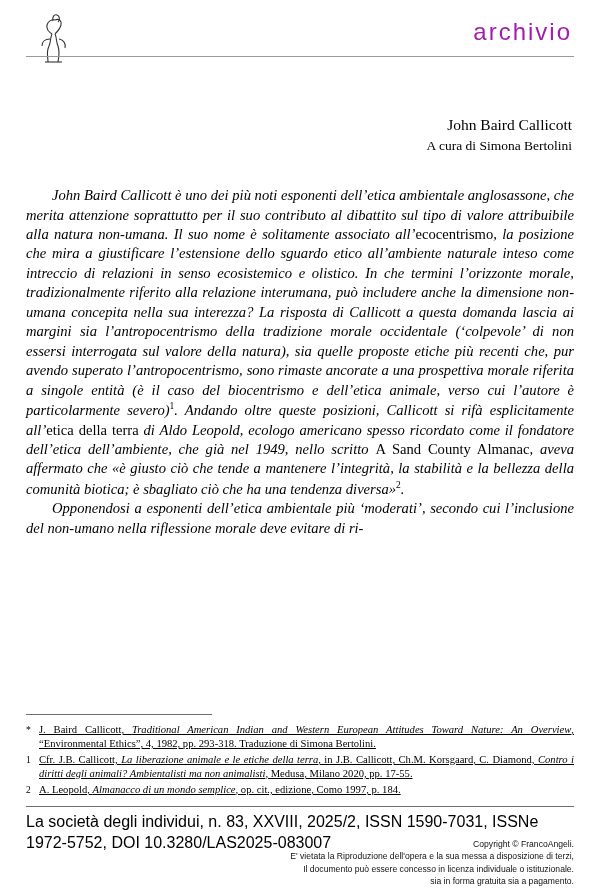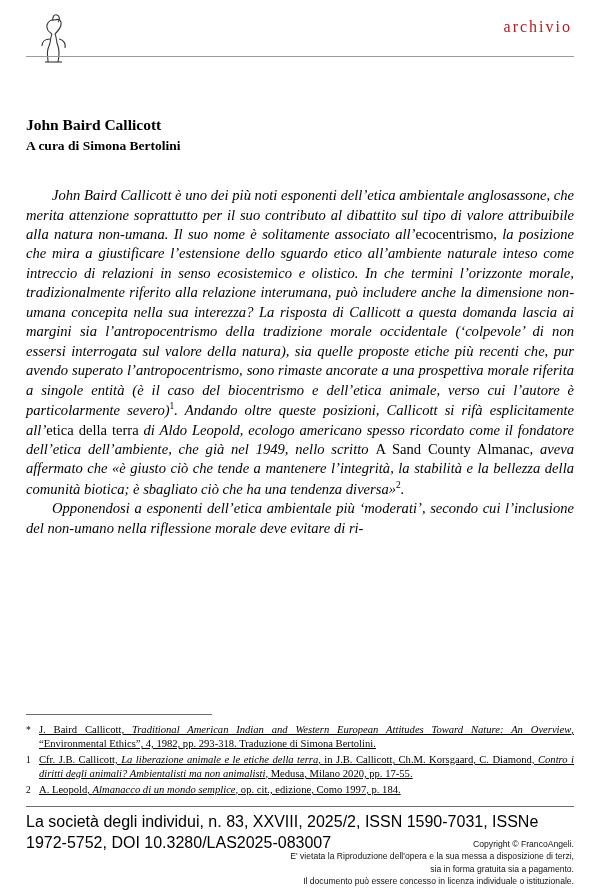--- a/index.html
+++ b/index.html
@@ -41,24 +41,24 @@
     position: absolute;
     left: 6px;
     top: 2px;
     width: 46px;
     height: 52px;
   }
   .header-title {
     position: absolute;
     right: 2px;
     top: 8px;
-    font-family: Liberation Serif, serif;
-    font-size: 16px;
+    font-family: Liberation Sans, sans-serif;
+    font-size: 24px;
     letter-spacing: 2px;
-    color: #b91c1c;
+    color: #a21caf;
     font-weight: 400;
   }
 
   
   .title {
     margin-top: 42px;
     font-size: 21.5px;
     line-height: 1.28;
     font-weight: bold;
     font-style: italic;
@@ -66,24 +66,24 @@
     letter-spacing: -0.1px;
   }
   .title sup {
     font-size: 12px;
     font-style: normal;
     vertical-align: super;
   }
 
   .byline {
     margin-top: 40px;
+    text-align: right;
     font-size: 15.5px;
     line-height: 1.45;
     padding-right: 2px;
-    font-weight: bold;
   }
   .byline .author {
     display: block;
   }
   .byline .editor {
     display: block;
     font-size: 13.5px;
   }
 
   
@@ -215,17 +215,17 @@
         <div class="fn"><span class="mark">2</span><span>A. Leopold, </span><i>Almanacco di un mondo semplice</i><span>, op. cit., edizione, Como 1997, p. 184.</span></div>
       </div>
   </div>
 
   <div class="journal-rule"></div>
   <div class="journal">La società degli individui, n. 83, XXVIII, 2025/2, ISSN 1590-7031, ISSNe 1972-5752, DOI 10.3280/LAS2025-083007</div>
 
   <div class="copyright">
     <div>Copyright © FrancoAngeli.</div>
     <div>E' vietata la Riproduzione dell'opera e la sua messa a disposizione di terzi,</div>
+    <div>Il documento può essere concesso in licenza individuale o istituzionale.</div>
     <div>sia in forma gratuita sia a pagamento.</div>
-    <div>Il documento può essere concesso in licenza individuale o istituzionale.</div>
   </div>
 
 </div>
 
 </body></html>

